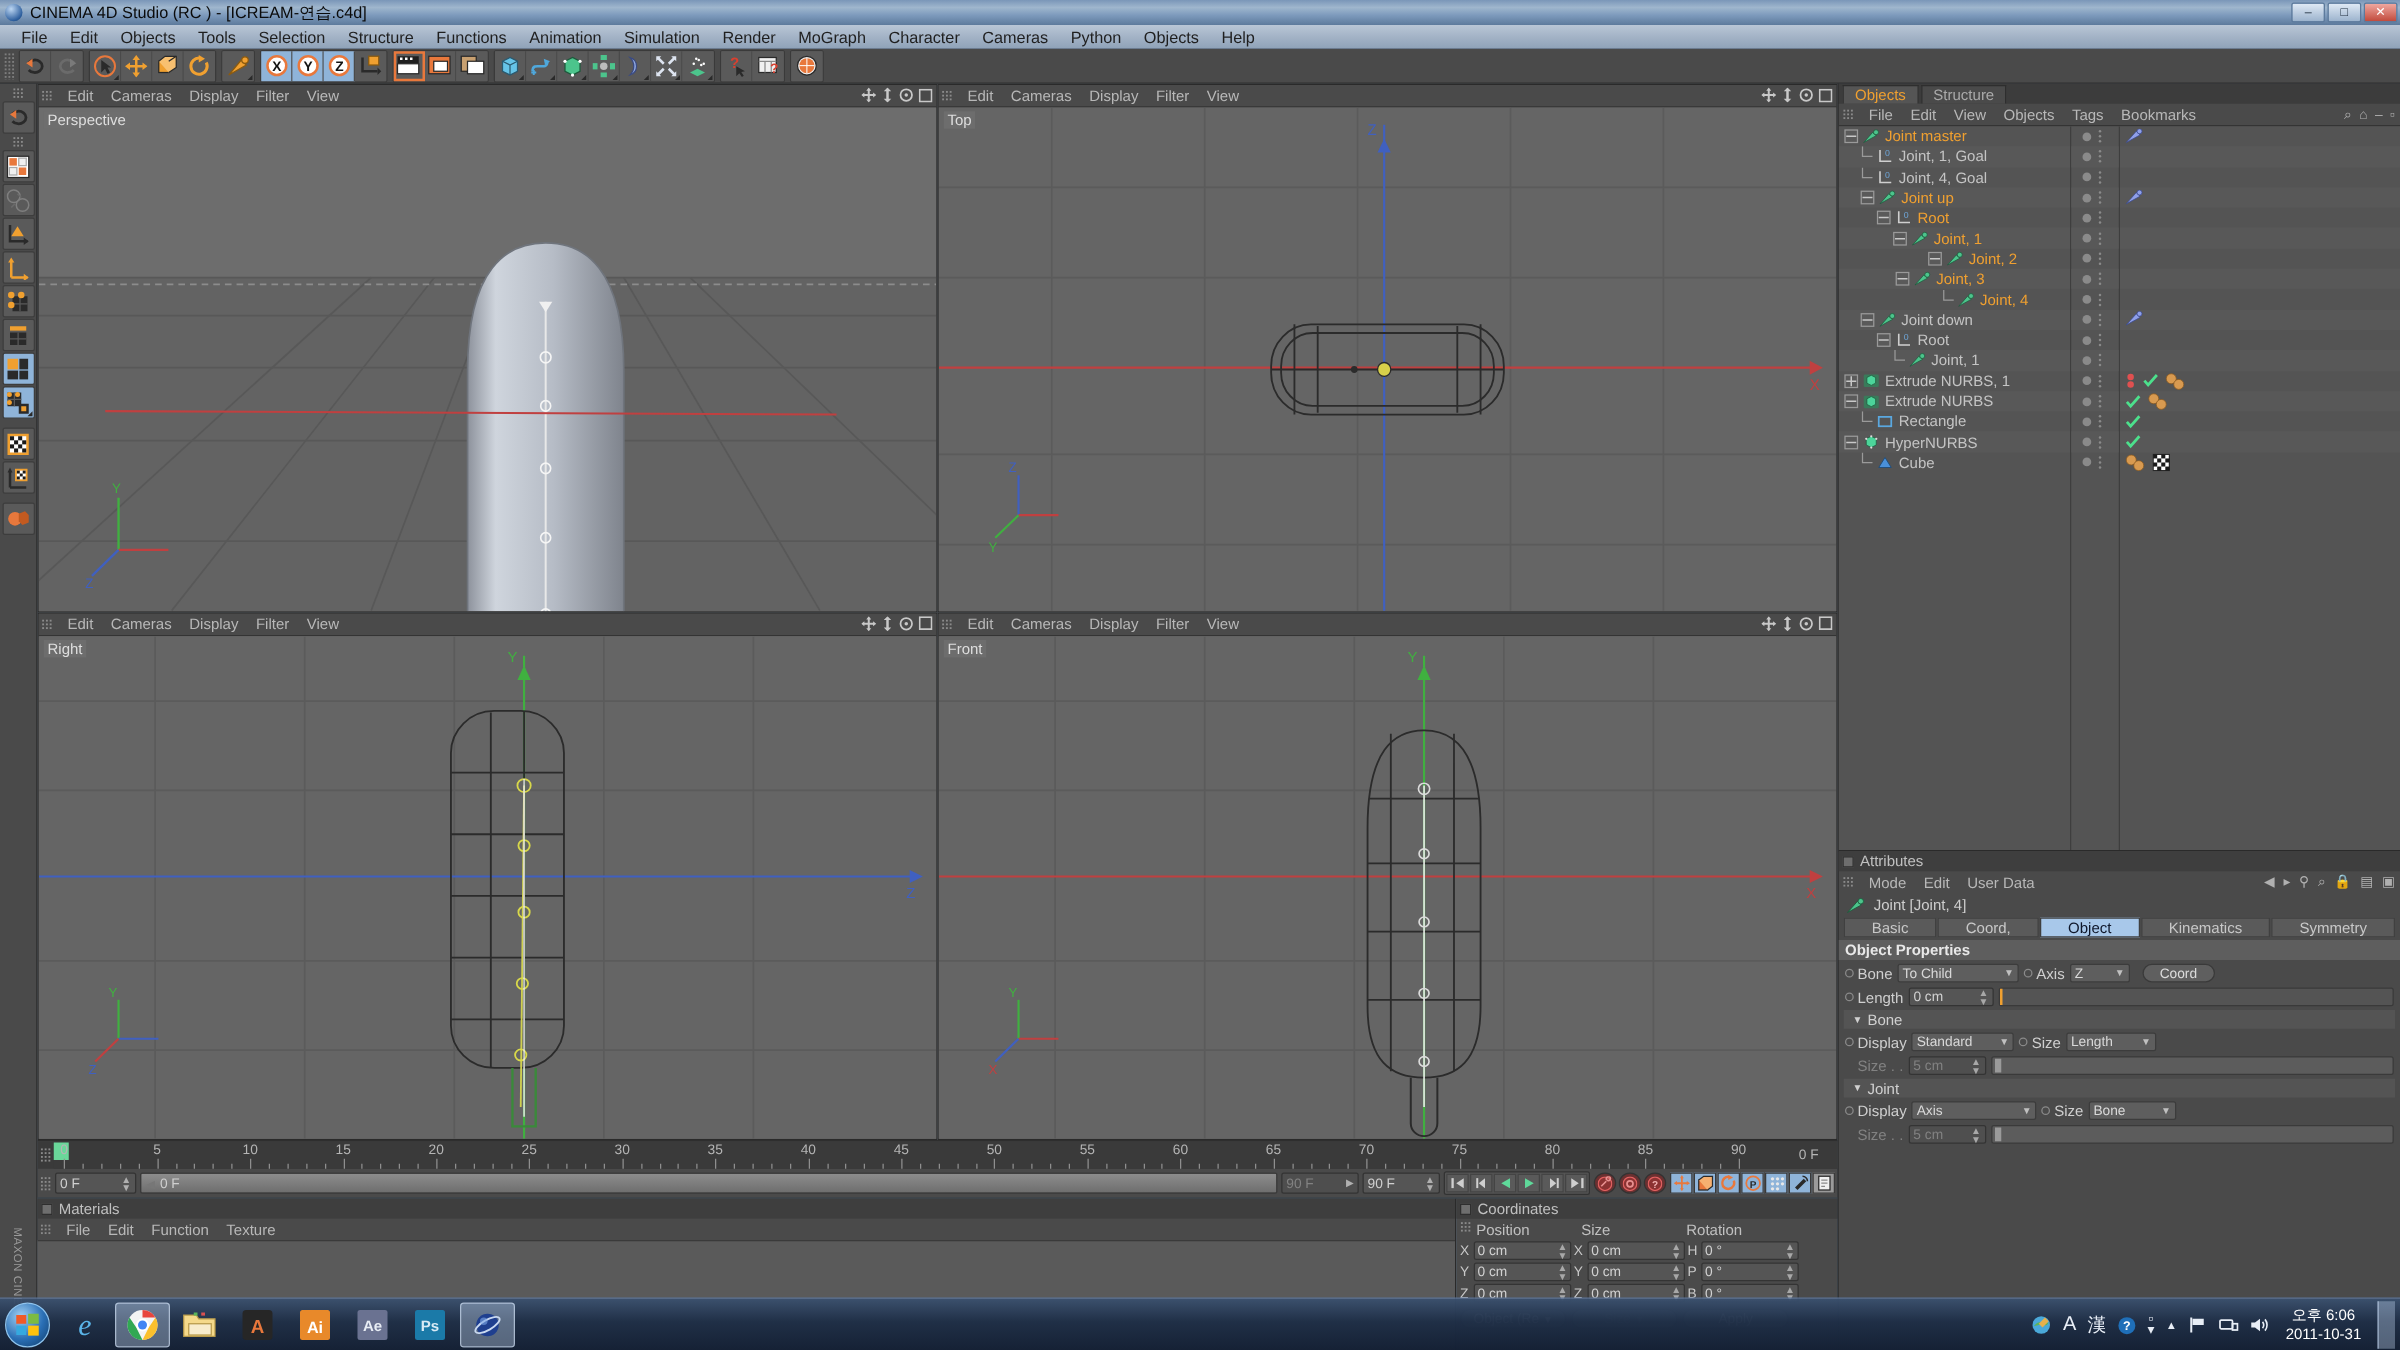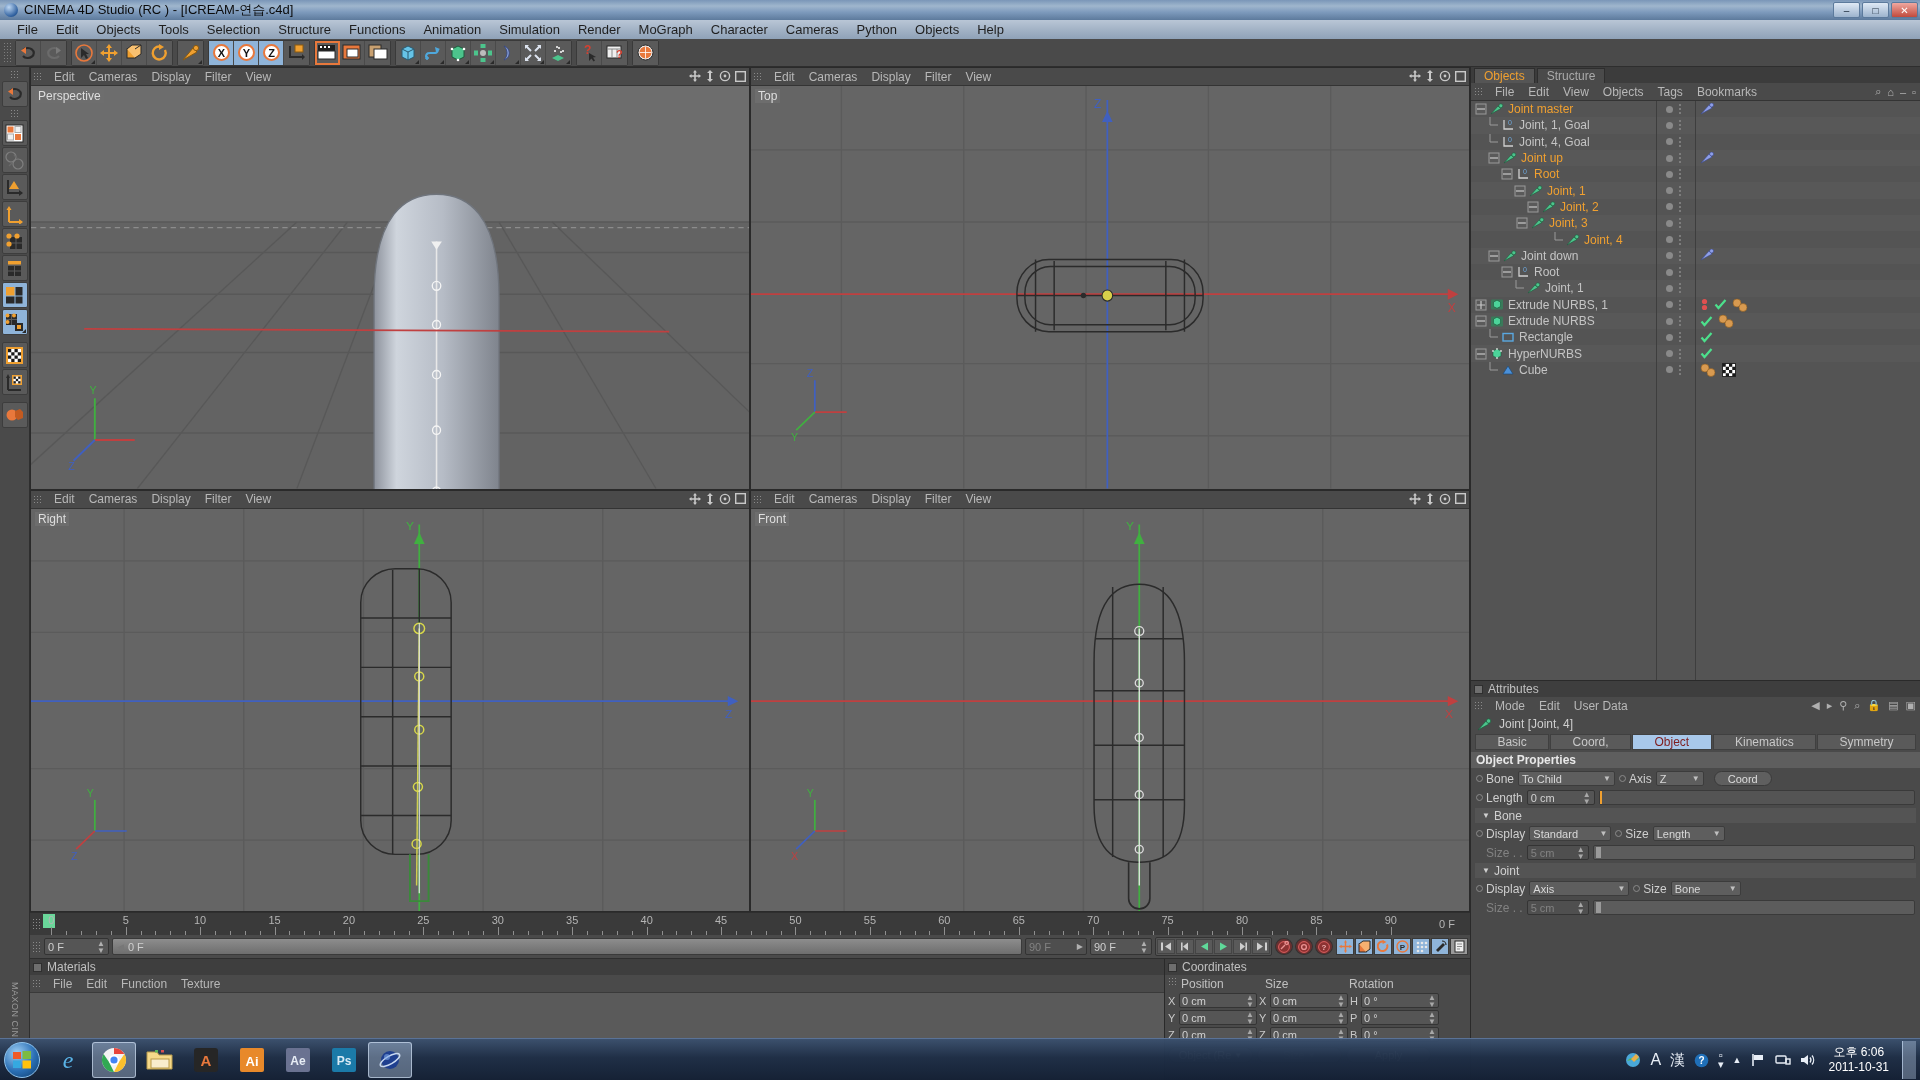--- a/index.html
+++ b/index.html
@@ -207,21 +207,21 @@
   .attr-menu { height:17px; flex:0 0 17px; display:flex; align-items:center; padding-left:3px; position:relative; }
   .attr-menu .g { width:9px;height:9px;margin-right:5px;
     background-image:radial-gradient(#8a8a8a .8px, transparent .9px); background-size:3px 3px; }
   .attr-menu .mi { padding:0 7px; font-size:12px; color:#b8b8b8; }
   .attr-menu .right-icons { position:absolute; right:4px; display:flex; gap:7px; align-items:center; font-size:11px; color:#b0b0b0; }
   .attr-obj { height:20px; flex:0 0 20px; display:flex; align-items:center; gap:7px; padding-left:6px;
     font-size:12px; color:#cecece; }
   .attr-tabs { height:16px; flex:0 0 16px; display:flex; padding:0 4px; gap:1px; }
   .atab { flex:1 1 auto; background:#5a5a5a; border:1px solid #404040; font-size:12px; color:#c8c8c8;
     display:flex;align-items:center;justify-content:center; }
-  .atab.active { background:#a8c8ea; color:#7f1d1d; }
+  .atab.active { background:#a8c8ea; color:#0f172a; }
   .attr-section { height:16px; background:#5e5e5e; display:flex; align-items:center; padding-left:5px;
     font-size:12px; font-weight:bold; color:#e8e8e8; margin-top:2px; }
   .attr-sub { height:15px; background:#545454; display:flex; align-items:center; padding-left:7px;
     font-size:12px; color:#d0d0d0; gap:4px; margin:2px 4px 0; }
   .arow { height:17px; display:flex; align-items:center; gap:4px; padding:0 5px; margin-top:2px; font-size:12px; }
   .arow .lab { color:#cfcfcf; display:flex; align-items:center; gap:3px; }
   .radio { width:7px;height:7px;border-radius:50%;border:1px solid #8a8a8a;background:#4a4a4a; flex:0 0 7px; }
   .dd { height:15px; background:#5e5e5e; border:1px solid #3c3c3c; border-radius:2px;
     display:flex; align-items:center; padding:0 3px; font-size:11px; color:#d8d8d8; }
   .dd .arrow { margin-left:auto; font-size:8px; color:#c0c0c0; }
@@ -1339,21 +1339,21 @@
                 </svg>
               </span>
               <span style="display:inline-flex;align-items:center;margin-right:4px;">
                 <svg width="14" height="12" viewBox="0 0 14 12">
                   <path d="M1 11 L8 3 L11 5.5 Z" fill="#4cc48c" stroke="#1d5a3c" stroke-width="0.6"></path>
                   <circle cx="10.8" cy="2.8" r="2" fill="#4cc48c" stroke="#1d5a3c" stroke-width="0.6"></circle>
                 </svg>
               </span>
               <span class="tname orange">Joint, 1</span>
             </div>
-            <div class="trow" style="padding-left: 55px;">
+            <div class="trow" style="padding-left: 70px;">
               <span style="display:inline-flex;align-items:center;margin-right:2px;">
                 <svg width="14" height="16" viewBox="0 0 14 16">
                   <rect x="2" y="3" width="10" height="10" fill="#5a5a5a" stroke="#9a9a9a" stroke-width="1"></rect>
                   <path d="M3 8 H11" stroke="#c8c8c8" stroke-width="1.2"></path>
                 </svg>
               </span>
               <span style="display:inline-flex;align-items:center;margin-right:4px;">
                 <svg width="14" height="12" viewBox="0 0 14 12">
                   <path d="M1 11 L8 3 L11 5.5 Z" fill="#4cc48c" stroke="#1d5a3c" stroke-width="0.6"></path>
                   <circle cx="10.8" cy="2.8" r="2" fill="#4cc48c" stroke="#1d5a3c" stroke-width="0.6"></circle>

